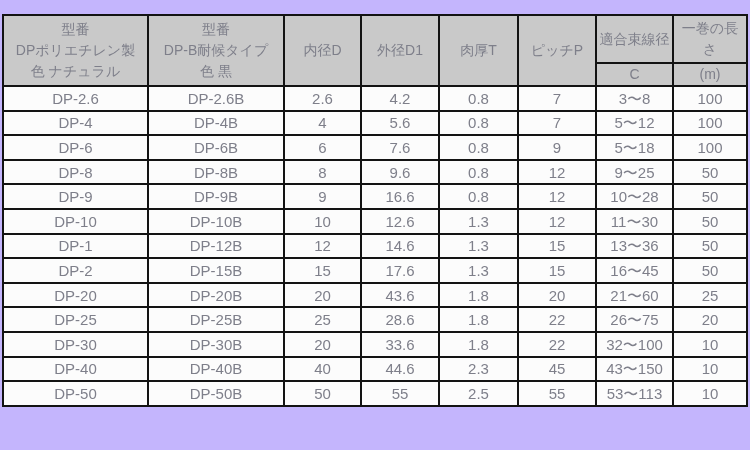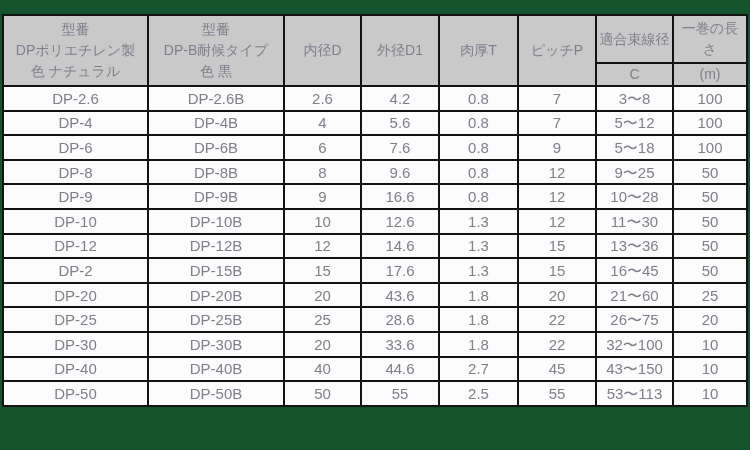--- a/index.html
+++ b/index.html
@@ -7,21 +7,21 @@
     padding: 0;
     background: #ffffff;
     width: 750px;
     height: 450px;
     font-family: "Liberation Sans", "DejaVu Sans", sans-serif;
   }
   .canvas {
     position: relative;
     width: 750px;
     height: 450px;
-    background: #14532d;
+    background: #c4b5fd;
     overflow: hidden;
   }
   table.spec-table {
     position: absolute;
     left: 2px;
     top: 14px;
     width: 744px;
     border-collapse: collapse;
     table-layout: fixed;
   }
@@ -152,21 +152,21 @@
     <td>DP-10</td>
     <td>DP-10B</td>
     <td>10</td>
     <td>12.6</td>
     <td>1.3</td>
     <td>12</td>
     <td>11〜30</td>
     <td>50</td>
   </tr>
         <tr>
-    <td>DP-12</td>
+    <td>DP-1</td>
     <td>DP-12B</td>
     <td>12</td>
     <td>14.6</td>
     <td>1.3</td>
     <td>15</td>
     <td>13〜36</td>
     <td>50</td>
   </tr>
         <tr>
     <td>DP-2</td>
@@ -206,21 +206,21 @@
     <td>1.8</td>
     <td>22</td>
     <td>32〜100</td>
     <td>10</td>
   </tr>
         <tr>
     <td>DP-40</td>
     <td>DP-40B</td>
     <td>40</td>
     <td>44.6</td>
-    <td>2.7</td>
+    <td>2.3</td>
     <td>45</td>
     <td>43〜150</td>
     <td>10</td>
   </tr>
         <tr>
     <td>DP-50</td>
     <td>DP-50B</td>
     <td>50</td>
     <td>55</td>
     <td>2.5</td>

